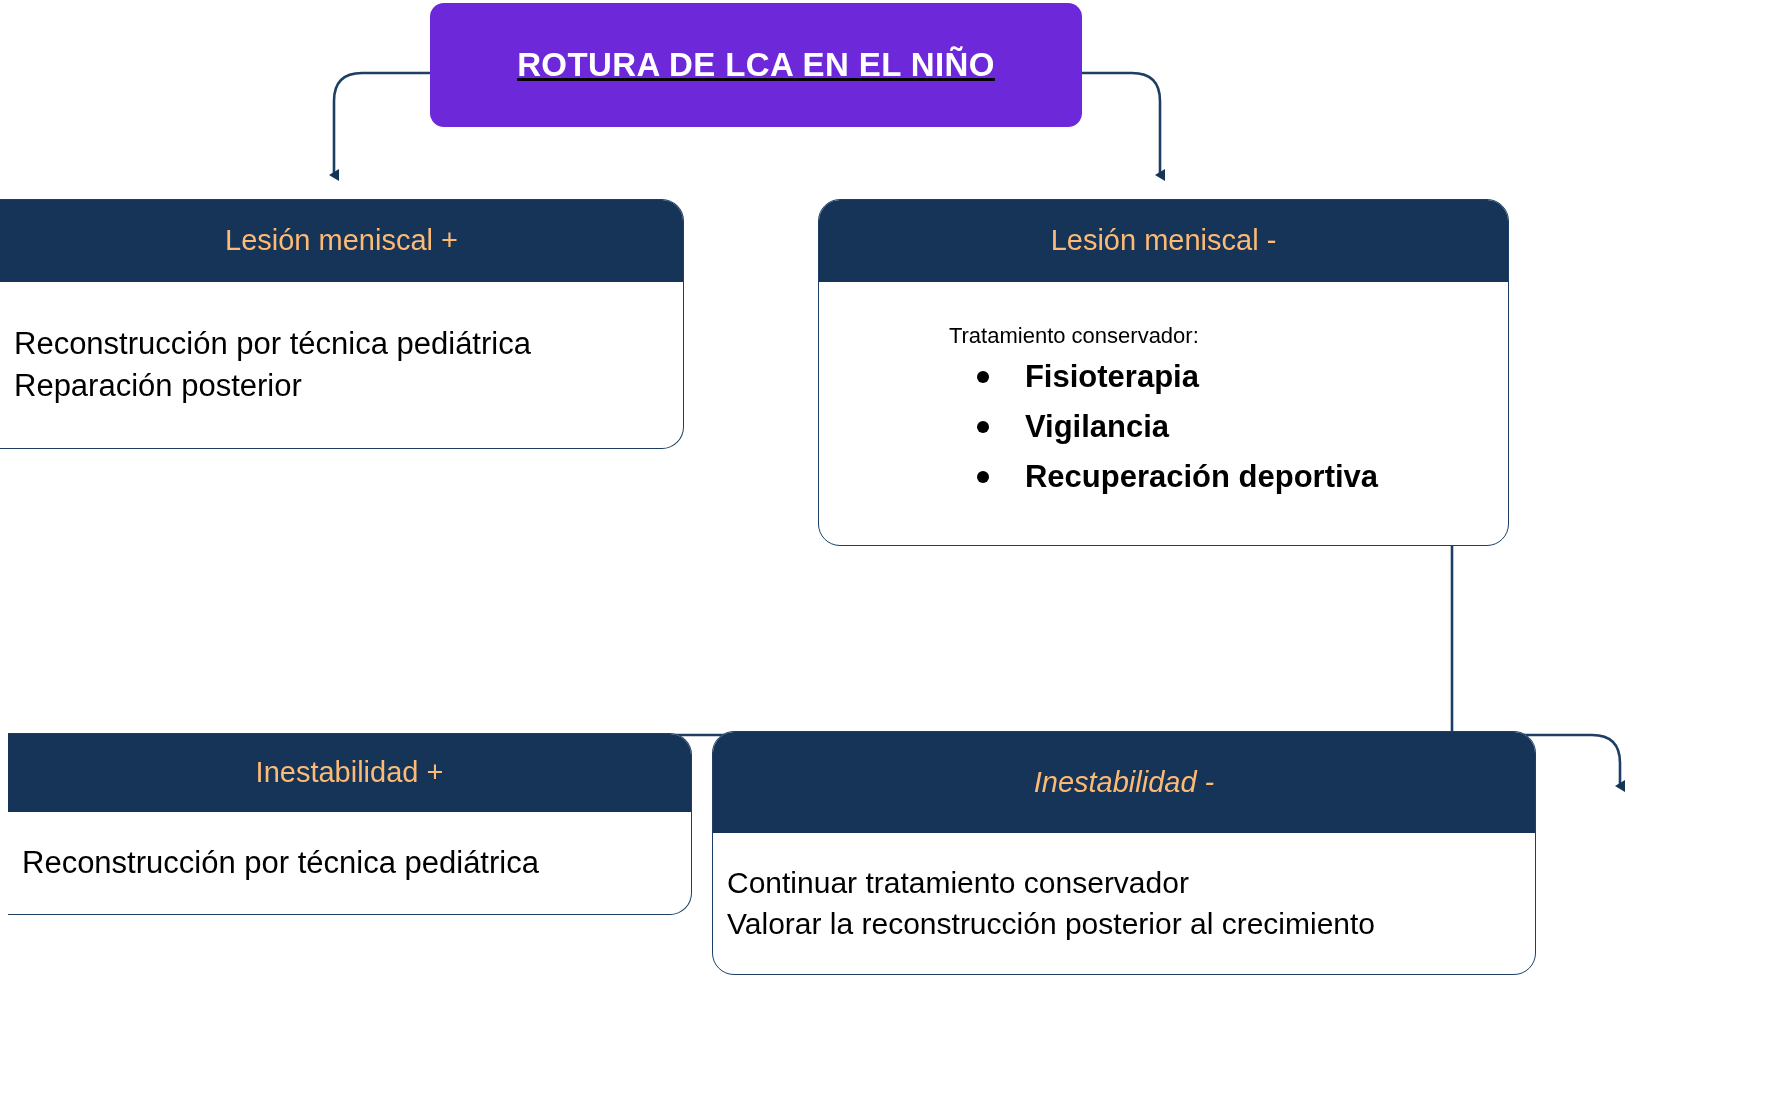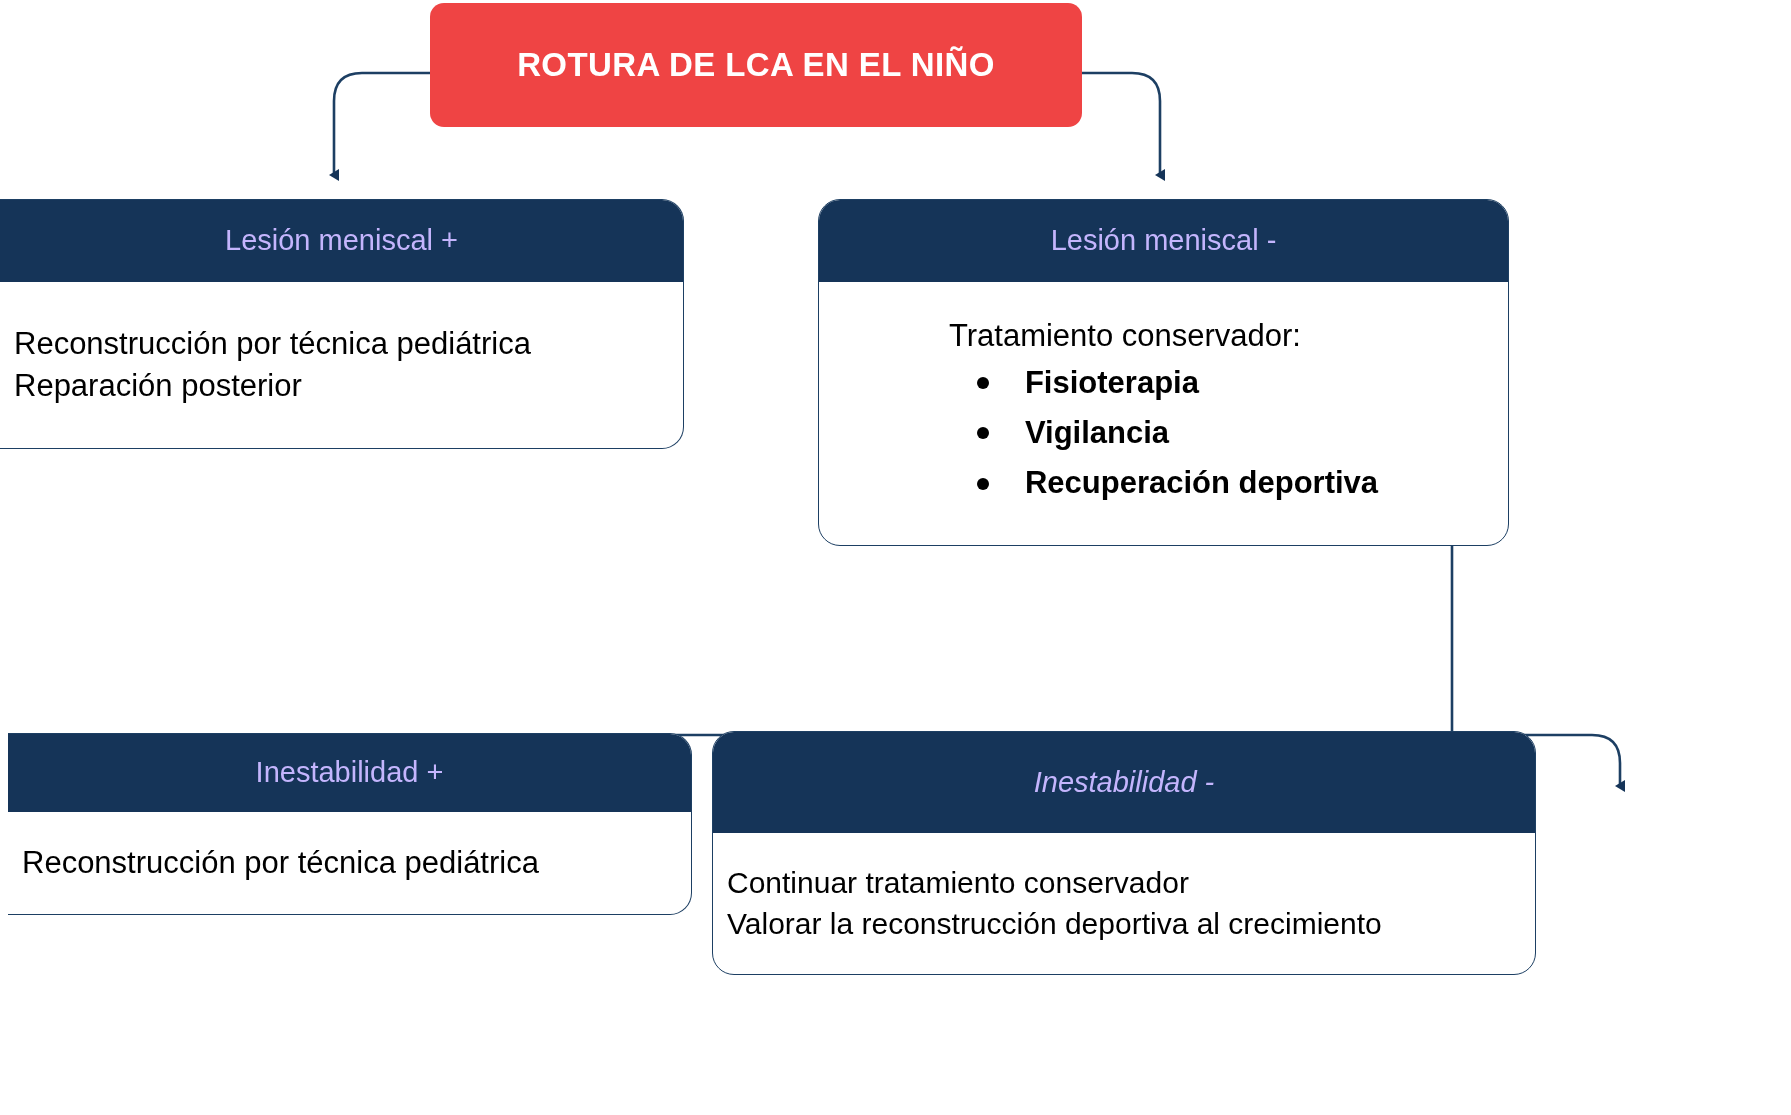--- a/index.html
+++ b/index.html
@@ -9,40 +9,40 @@
   #canvas{position:absolute;left:0;top:0;width:1791px;height:1115px;}
 
   svg.connectors{position:absolute;left:0;top:0;width:1791px;height:1115px;
                  pointer-events:none;}
 
   .node{position:absolute;box-sizing:border-box;}
 
   
   .root{
     left:430px; top:3px; width:652px; height:124px;
-    background:#ef4444;
+    background:#6d28d9;
     border-radius:14px;
-    display:flex;align-items:center;justify-content:center;
+    display:flex;align-items:center;justify-content:center;text-decoration:underline;
   }
   .root .title{
     color:#ffffff;font-size:33px;font-weight:700;letter-spacing:.4px;
     text-align:center;line-height:1.1;
   }
 
   
   .card{
     border:1.6px solid #1d3f63;
     border-radius:22px;
     background:#ffffff;
     overflow:hidden;
     display:flex;flex-direction:column;
   }
   .card > .head{
     background:#153458;
-    color:#c4b5fd;
+    color:#fdba74;
     display:flex;align-items:center;justify-content:center;
     font-size:29px;line-height:1.15;text-align:left;
     flex:0 0 auto;
   }
   .card > .body{
     flex:1 1 auto;
     display:flex;flex-direction:column;align-items:flex-start;justify-content:center;
     color:#000000;
     font-size:31px;line-height:1.36;
     text-align:center;
@@ -53,21 +53,21 @@
   
   #n-meniscal-pos{left:0px;  top:199px; width:684px; height:250px;}
   #n-meniscal-pos > .head{height:82px;}
 
   #n-meniscal-neg{left:818px;top:199px; width:691px; height:347px;}
   #n-meniscal-neg > .head{height:82px;}
   #n-meniscal-neg > .body{align-items:flex-start;justify-content:center;padding:6px 0 10px 0;}
 
   .consv-wrap{width:100%;display:flex;flex-direction:column;align-items:center;}
   .consv-inner{display:inline-block;text-align:left;}
-  .consv-title{font-size:31px;line-height:1.4;white-space:nowrap;}
+  .consv-title{font-size:22px;line-height:1.4;white-space:nowrap;}
   ul.bullets{margin:0;padding:0 0 0 76px;list-style:none;}
   ul.bullets li{
     position:relative;font-size:31px;line-height:1.62;white-space:nowrap;font-weight:bold;
   }
   ul.bullets li::before{
     content:"";position:absolute;left:-48px;top:.62em;
     width:12px;height:12px;border-radius:50%;background:#000;
   }
 
   #n-inest-pos{left:8px;  top:733px; width:684px; height:182px;}
@@ -135,17 +135,17 @@
     <div class="head">Inestabilidad +</div>
     <div class="body">
       <div class="line">Reconstrucción por técnica pediátrica</div>
     </div>
   </div>
 
   <div class="node card" id="n-inest-neg">
     <div class="head">Inestabilidad -</div>
     <div class="body">
       <div class="line">Continuar tratamiento conservador</div>
-      <div class="line">Valorar la reconstrucción deportiva al crecimiento</div>
+      <div class="line">Valorar la reconstrucción posterior al crecimiento</div>
     </div>
   </div>
 
 </div>
 
 </body></html>

